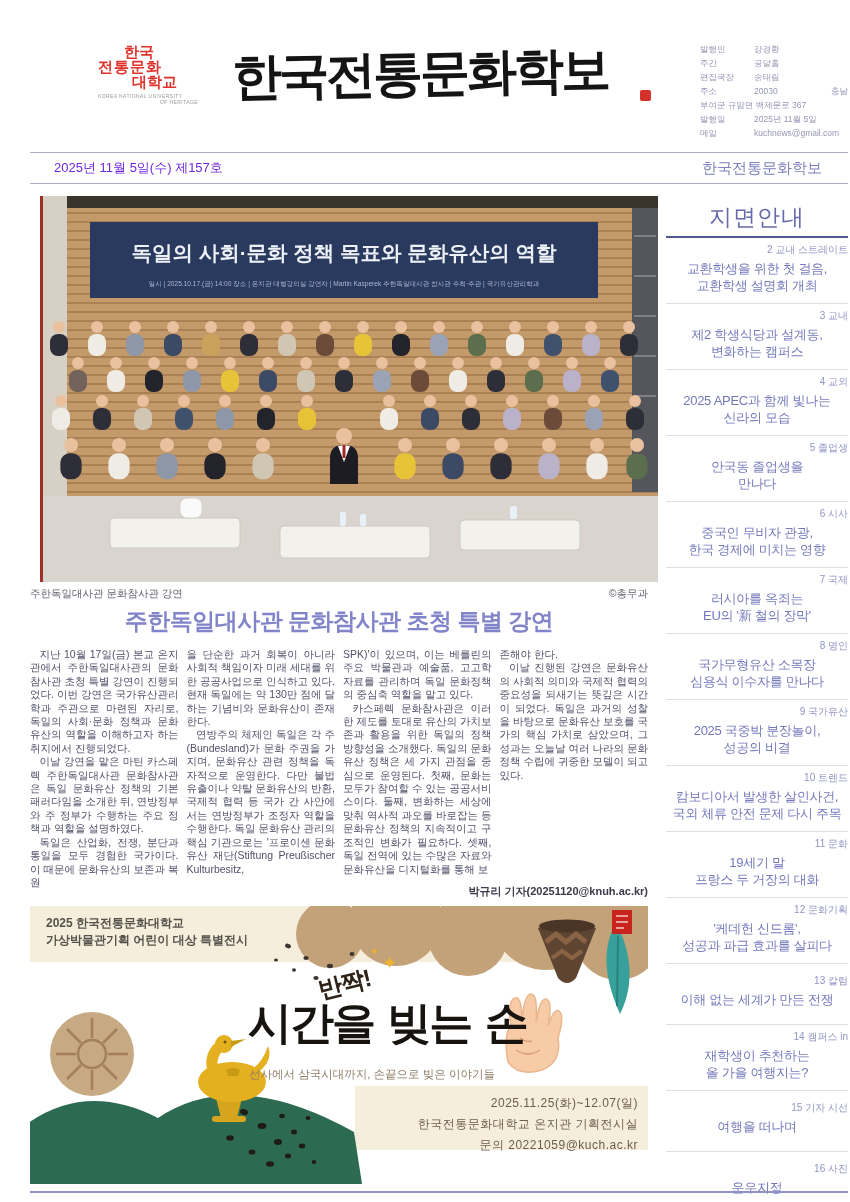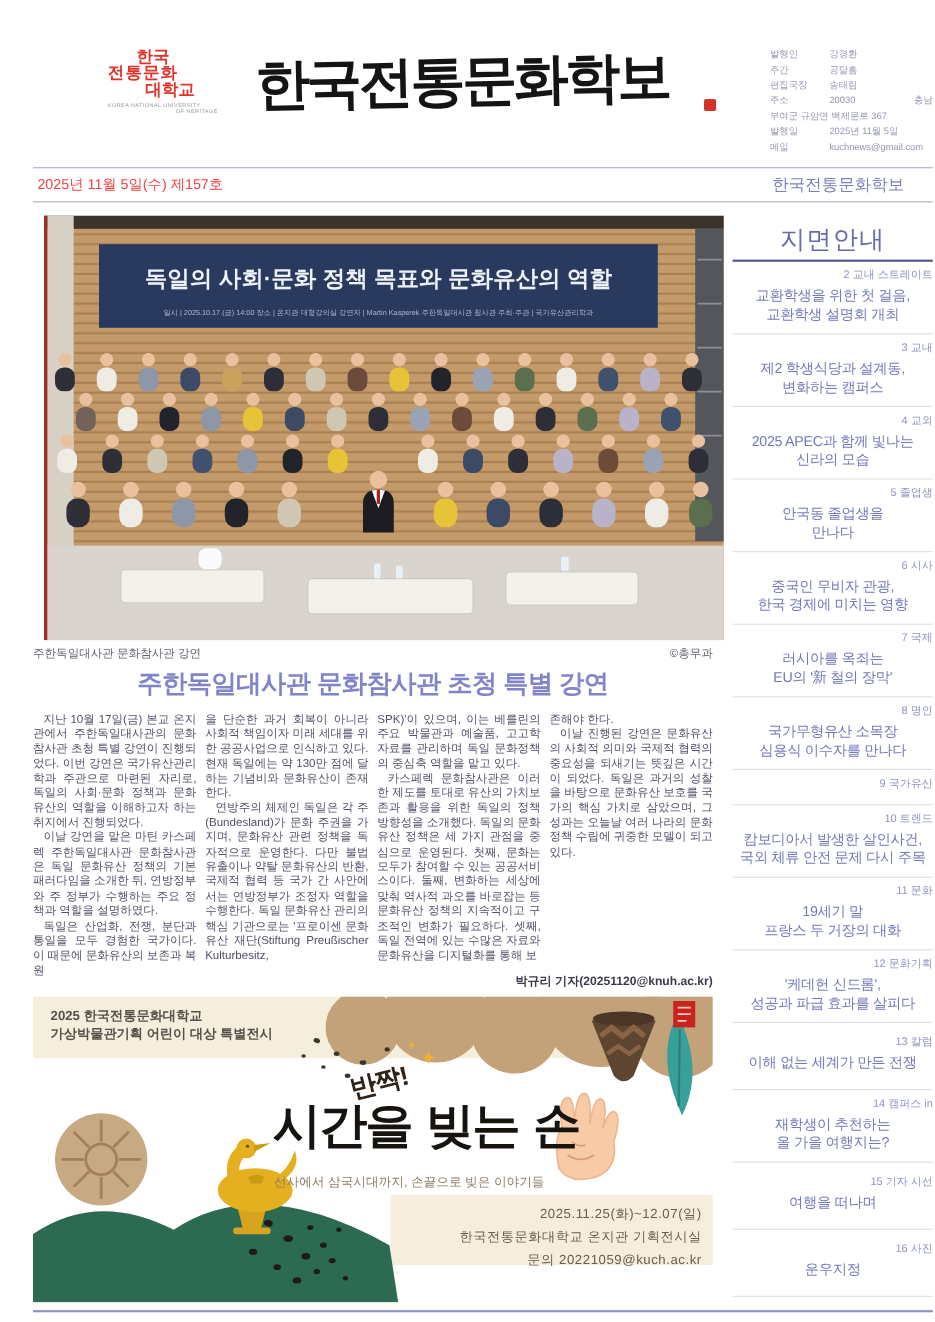--- a/index.html
+++ b/index.html
@@ -18,21 +18,21 @@
   .masthead-seal{left:640px;top:90px;width:11px;height:11px;background:#d2322a;border-radius:2px;}
   .pubinfo{left:700px;top:42px;width:148px;font-size:8.5px;color:#9597b4;line-height:14px;}
   .pubinfo .row{display:flex;}
   .pubinfo .lab{width:44px;text-align:justify;text-align-last:justify;margin-right:10px;flex:none;}
   .pubinfo .val{flex:1;text-align:justify;text-align-last:justify;}
   .pubinfo .val.plain{text-align:left;text-align-last:left;}
 
   
   .datebar{left:30px;top:152px;width:818px;height:30px;border-top:1px solid #a9abc9;border-bottom:1px solid #a9abc9;
         display:flex;align-items:center;justify-content:space-between;}
-  .datebar .issue{margin-left:4px;font-size:13px;color:#ef4444;}
+  .datebar .issue{margin-left:24px;font-size:13px;color:#6d28d9;}
   .datebar .paper{margin-right:26px;font-size:15px;color:#7c80ba;}
 
   
   .photo{left:30px;top:196px;width:618px;height:386px;margin-left:10px;}
   .captionrow{left:30px;top:587px;width:618px;display:flex;justify-content:space-between;
         font-size:10.5px;color:#62626f;gap:16px;}
   .headline{left:30px;top:606px;width:618px;text-align:center;font-size:23px;font-weight:800;color:#8184c8;letter-spacing:-0.5px;}
 
   
   .article{left:30px;top:648px;width:618px;height:258px;display:flex;gap:8px;overflow:hidden;}
@@ -289,20 +289,22 @@
         <div class="sb-head">러시아를 옥죄는
 EU의 '新 철의 장막'</div>
       </div>
     <div class="sb-item">
         <div class="sb-tag">8 명인</div>
         <div class="sb-head">국가무형유산 소목장
 심용식 이수자를 만나다</div>
       </div>
     <div class="sb-item">
         <div class="sb-tag">9 국가유산</div>
+        <div class="sb-head">2025 국중박 분장놀이,
+성공의 비결</div>
       </div>
     <div class="sb-item">
         <div class="sb-tag">10 트렌드</div>
         <div class="sb-head">캄보디아서 발생한 살인사건,
 국외 체류 안전 문제 다시 주목</div>
       </div>
     <div class="sb-item">
         <div class="sb-tag">11 문화</div>
         <div class="sb-head">19세기 말
 프랑스 두 거장의 대화</div>

